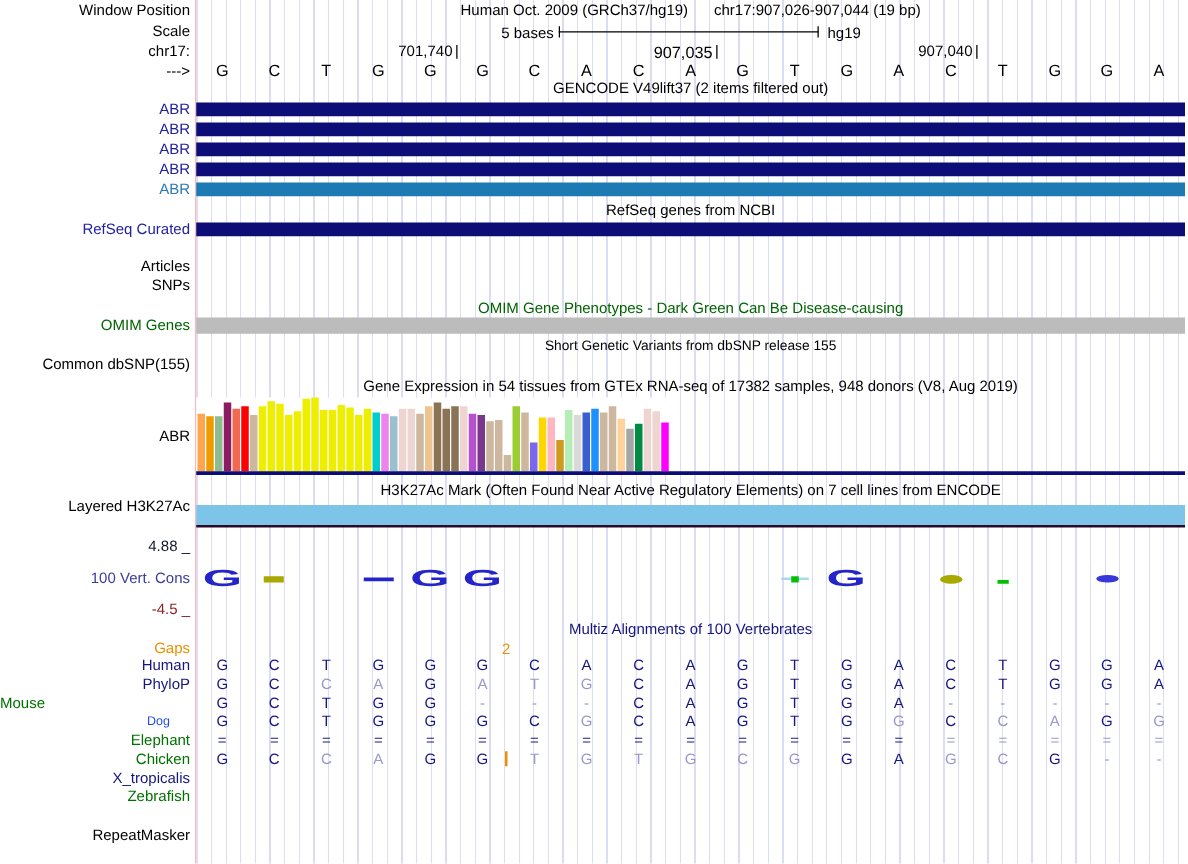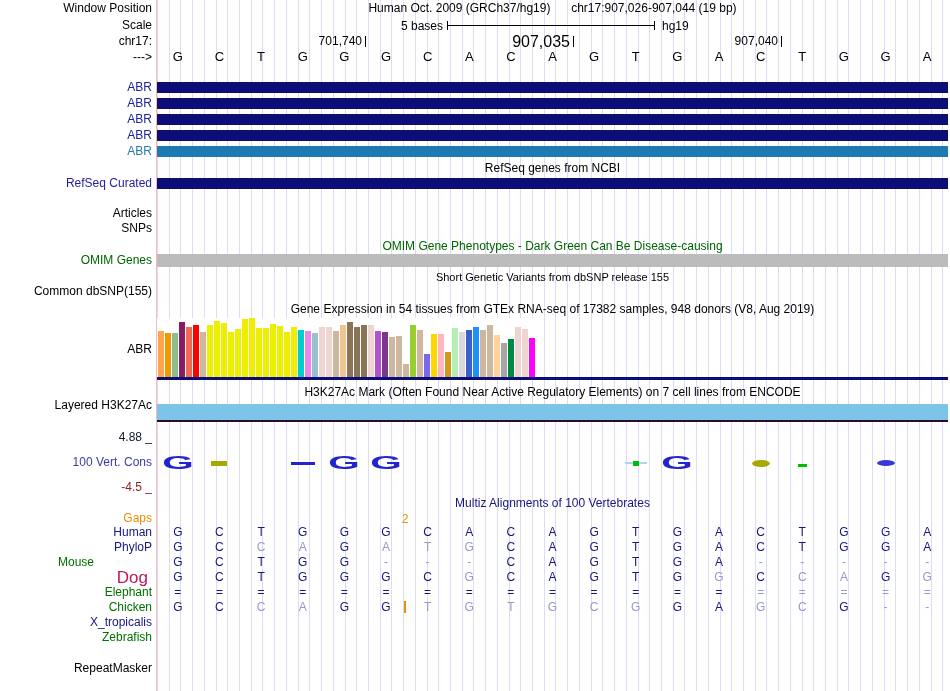--- a/index.html
+++ b/index.html
@@ -34,21 +34,21 @@
   <div class="abs" style="left:383px;top:19px;width:60px;text-align:right;font-size:12px">5 bases</div>
   <div class="abs" style="left:447px;top:25px;width:208px;height:1px;background:#000"></div>
   <div class="abs" style="left:447px;top:21px;width:1px;height:9px;background:#000"></div>
   <div class="abs" style="left:654px;top:21px;width:1px;height:9px;background:#000"></div>
   <div class="abs" style="left:662px;top:19px;font-size:12px">hg19</div>
 
   <div class="side" style="top:35px">chr17:</div>
   <div id="ruler-ticks">
       <div style="position: absolute; left: 287px; top: 35px; width: 75px; text-align: right; font-size: 12px; line-height: 13px;">701,740</div>
       <div style="position: absolute; left: 365px; top: 36px; width: 1px; height: 11px; background: rgb(0, 0, 0);"></div>
-      <div style="position: absolute; left: 495px; top: 35px; width: 75px; text-align: right; font-size: 16px; line-height: 13px;">907,035</div>
+      <div style="position: absolute; left: 495px; top: 35px; width: 75px; text-align: right; font-size: 13px; line-height: 13px;">907,035</div>
       <div style="position: absolute; left: 573px; top: 36px; width: 1px; height: 11px; background: rgb(0, 0, 0);"></div>
       <div style="position: absolute; left: 703px; top: 35px; width: 75px; text-align: right; font-size: 12px; line-height: 13px;">907,040</div>
       <div style="position: absolute; left: 781px; top: 36px; width: 1px; height: 11px; background: rgb(0, 0, 0);"></div>
     </div>
 
   <div class="side" style="top:51px">---&gt;</div>
   <div id="base-row">
       <div style="position: absolute; left: 157px; top: 50px; width: 41.6316px; text-align: center; font-size: 13px; line-height: 14px; color: rgb(0, 0, 0);">G</div>
       <div style="position: absolute; left: 198.632px; top: 50px; width: 41.6316px; text-align: center; font-size: 13px; line-height: 14px; color: rgb(0, 0, 0);">C</div>
       <div style="position: absolute; left: 240.263px; top: 50px; width: 41.6316px; text-align: center; font-size: 13px; line-height: 14px; color: rgb(0, 0, 0);">T</div>
@@ -63,20 +63,21 @@
       <div style="position: absolute; left: 614.947px; top: 50px; width: 41.6316px; text-align: center; font-size: 13px; line-height: 14px; color: rgb(0, 0, 0);">T</div>
       <div style="position: absolute; left: 656.579px; top: 50px; width: 41.6316px; text-align: center; font-size: 13px; line-height: 14px; color: rgb(0, 0, 0);">G</div>
       <div style="position: absolute; left: 698.211px; top: 50px; width: 41.6316px; text-align: center; font-size: 13px; line-height: 14px; color: rgb(0, 0, 0);">A</div>
       <div style="position: absolute; left: 739.842px; top: 50px; width: 41.6316px; text-align: center; font-size: 13px; line-height: 14px; color: rgb(0, 0, 0);">C</div>
       <div style="position: absolute; left: 781.474px; top: 50px; width: 41.6316px; text-align: center; font-size: 13px; line-height: 14px; color: rgb(0, 0, 0);">T</div>
       <div style="position: absolute; left: 823.105px; top: 50px; width: 41.6316px; text-align: center; font-size: 13px; line-height: 14px; color: rgb(0, 0, 0);">G</div>
       <div style="position: absolute; left: 864.737px; top: 50px; width: 41.6316px; text-align: center; font-size: 13px; line-height: 14px; color: rgb(0, 0, 0);">G</div>
       <div style="position: absolute; left: 906.368px; top: 50px; width: 41.6316px; text-align: center; font-size: 13px; line-height: 14px; color: rgb(0, 0, 0);">A</div>
     </div>
 
+  <div class="title" style="top:64px">GENCODE V49lift37 (2 items filtered out)</div>
   <div id="gencode-items">
       <div style="position: absolute; left: 0px; top: 81px; width: 152px; text-align: right; font-size: 12px; line-height: 13px; color: rgb(34, 34, 158);">ABR</div>
       <div style="position: absolute; left: 157px; top: 82px; width: 791px; height: 11px; background: rgb(13, 13, 119);"></div>
       <div style="position: absolute; left: 0px; top: 97px; width: 152px; text-align: right; font-size: 12px; line-height: 13px; color: rgb(34, 34, 158);">ABR</div>
       <div style="position: absolute; left: 157px; top: 98px; width: 791px; height: 11px; background: rgb(13, 13, 119);"></div>
       <div style="position: absolute; left: 0px; top: 113px; width: 152px; text-align: right; font-size: 12px; line-height: 13px; color: rgb(34, 34, 158);">ABR</div>
       <div style="position: absolute; left: 157px; top: 114px; width: 791px; height: 11px; background: rgb(13, 13, 119);"></div>
       <div style="position: absolute; left: 0px; top: 129px; width: 152px; text-align: right; font-size: 12px; line-height: 13px; color: rgb(34, 34, 158);">ABR</div>
       <div style="position: absolute; left: 157px; top: 130px; width: 791px; height: 11px; background: rgb(13, 13, 119);"></div>
       <div style="position: absolute; left: 0px; top: 145px; width: 152px; text-align: right; font-size: 12px; line-height: 13px; color: rgb(42, 122, 181);">ABR</div>
@@ -217,41 +218,41 @@
       <div style="position: absolute; left: 531.684px; top: 541px; width: 41.6316px; text-align: center; font-size: 12px; line-height: 13px; color: rgb(22, 22, 126);">A</div>
       <div style="position: absolute; left: 573.316px; top: 541px; width: 41.6316px; text-align: center; font-size: 12px; line-height: 13px; color: rgb(22, 22, 126);">G</div>
       <div style="position: absolute; left: 614.947px; top: 541px; width: 41.6316px; text-align: center; font-size: 12px; line-height: 13px; color: rgb(22, 22, 126);">T</div>
       <div style="position: absolute; left: 656.579px; top: 541px; width: 41.6316px; text-align: center; font-size: 12px; line-height: 13px; color: rgb(22, 22, 126);">G</div>
       <div style="position: absolute; left: 698.211px; top: 541px; width: 41.6316px; text-align: center; font-size: 12px; line-height: 13px; color: rgb(22, 22, 126);">A</div>
       <div style="position: absolute; left: 739.842px; top: 541px; width: 41.6316px; text-align: center; font-size: 12px; line-height: 13px; color: rgb(22, 22, 126);">C</div>
       <div style="position: absolute; left: 781.474px; top: 541px; width: 41.6316px; text-align: center; font-size: 12px; line-height: 13px; color: rgb(22, 22, 126);">T</div>
       <div style="position: absolute; left: 823.105px; top: 541px; width: 41.6316px; text-align: center; font-size: 12px; line-height: 13px; color: rgb(22, 22, 126);">G</div>
       <div style="position: absolute; left: 864.737px; top: 541px; width: 41.6316px; text-align: center; font-size: 12px; line-height: 13px; color: rgb(22, 22, 126);">G</div>
       <div style="position: absolute; left: 906.368px; top: 541px; width: 41.6316px; text-align: center; font-size: 12px; line-height: 13px; color: rgb(22, 22, 126);">A</div>
-      <div style="position: absolute; left: 0px; top: 556px; width: 152px; text-align: center; font-size: 12px; line-height: 13px; color: rgb(0, 112, 0);">Mouse</div>
+      <div style="position: absolute; left: 0px; top: 556px; width: 152px; text-align: left; font-size: 12px; line-height: 13px; color: rgb(0, 112, 0);">Mouse</div>
       <div style="position: absolute; left: 157px; top: 556px; width: 41.6316px; text-align: center; font-size: 12px; line-height: 13px; color: rgb(22, 22, 126);">G</div>
       <div style="position: absolute; left: 198.632px; top: 556px; width: 41.6316px; text-align: center; font-size: 12px; line-height: 13px; color: rgb(22, 22, 126);">C</div>
       <div style="position: absolute; left: 240.263px; top: 556px; width: 41.6316px; text-align: center; font-size: 12px; line-height: 13px; color: rgb(22, 22, 126);">T</div>
       <div style="position: absolute; left: 281.895px; top: 556px; width: 41.6316px; text-align: center; font-size: 12px; line-height: 13px; color: rgb(22, 22, 126);">G</div>
       <div style="position: absolute; left: 323.526px; top: 556px; width: 41.6316px; text-align: center; font-size: 12px; line-height: 13px; color: rgb(22, 22, 126);">G</div>
       <div style="position: absolute; left: 365.158px; top: 556px; width: 41.6316px; text-align: center; font-size: 12px; line-height: 13px; color: rgb(152, 152, 204);">-</div>
       <div style="position: absolute; left: 406.789px; top: 556px; width: 41.6316px; text-align: center; font-size: 12px; line-height: 13px; color: rgb(152, 152, 204);">-</div>
       <div style="position: absolute; left: 448.421px; top: 556px; width: 41.6316px; text-align: center; font-size: 12px; line-height: 13px; color: rgb(152, 152, 204);">-</div>
       <div style="position: absolute; left: 490.053px; top: 556px; width: 41.6316px; text-align: center; font-size: 12px; line-height: 13px; color: rgb(22, 22, 126);">C</div>
       <div style="position: absolute; left: 531.684px; top: 556px; width: 41.6316px; text-align: center; font-size: 12px; line-height: 13px; color: rgb(22, 22, 126);">A</div>
       <div style="position: absolute; left: 573.316px; top: 556px; width: 41.6316px; text-align: center; font-size: 12px; line-height: 13px; color: rgb(22, 22, 126);">G</div>
       <div style="position: absolute; left: 614.947px; top: 556px; width: 41.6316px; text-align: center; font-size: 12px; line-height: 13px; color: rgb(22, 22, 126);">T</div>
       <div style="position: absolute; left: 656.579px; top: 556px; width: 41.6316px; text-align: center; font-size: 12px; line-height: 13px; color: rgb(22, 22, 126);">G</div>
       <div style="position: absolute; left: 698.211px; top: 556px; width: 41.6316px; text-align: center; font-size: 12px; line-height: 13px; color: rgb(22, 22, 126);">A</div>
       <div style="position: absolute; left: 739.842px; top: 556px; width: 41.6316px; text-align: center; font-size: 12px; line-height: 13px; color: rgb(152, 152, 204);">-</div>
       <div style="position: absolute; left: 781.474px; top: 556px; width: 41.6316px; text-align: center; font-size: 12px; line-height: 13px; color: rgb(152, 152, 204);">-</div>
       <div style="position: absolute; left: 823.105px; top: 556px; width: 41.6316px; text-align: center; font-size: 12px; line-height: 13px; color: rgb(152, 152, 204);">-</div>
       <div style="position: absolute; left: 864.737px; top: 556px; width: 41.6316px; text-align: center; font-size: 12px; line-height: 13px; color: rgb(152, 152, 204);">-</div>
       <div style="position: absolute; left: 906.368px; top: 556px; width: 41.6316px; text-align: center; font-size: 12px; line-height: 13px; color: rgb(152, 152, 204);">-</div>
-      <div style="position: absolute; left: 0px; top: 571px; width: 148px; text-align: right; font-size: 17px; line-height: 13px; color: #be185d;">Dog</div>
+      <div style="position: absolute; left: 0px; top: 571px; width: 136px; text-align: right; font-size: 10px; line-height: 13px; color: #1d4ed8;">Dog</div>
       <div style="position: absolute; left: 157px; top: 571px; width: 41.6316px; text-align: center; font-size: 12px; line-height: 13px; color: rgb(22, 22, 126);">G</div>
       <div style="position: absolute; left: 198.632px; top: 571px; width: 41.6316px; text-align: center; font-size: 12px; line-height: 13px; color: rgb(22, 22, 126);">C</div>
       <div style="position: absolute; left: 240.263px; top: 571px; width: 41.6316px; text-align: center; font-size: 12px; line-height: 13px; color: rgb(22, 22, 126);">T</div>
       <div style="position: absolute; left: 281.895px; top: 571px; width: 41.6316px; text-align: center; font-size: 12px; line-height: 13px; color: rgb(22, 22, 126);">G</div>
       <div style="position: absolute; left: 323.526px; top: 571px; width: 41.6316px; text-align: center; font-size: 12px; line-height: 13px; color: rgb(22, 22, 126);">G</div>
       <div style="position: absolute; left: 365.158px; top: 571px; width: 41.6316px; text-align: center; font-size: 12px; line-height: 13px; color: rgb(22, 22, 126);">G</div>
       <div style="position: absolute; left: 406.789px; top: 571px; width: 41.6316px; text-align: center; font-size: 12px; line-height: 13px; color: rgb(22, 22, 126);">C</div>
       <div style="position: absolute; left: 448.421px; top: 571px; width: 41.6316px; text-align: center; font-size: 12px; line-height: 13px; color: rgb(152, 152, 204);">G</div>
       <div style="position: absolute; left: 490.053px; top: 571px; width: 41.6316px; text-align: center; font-size: 12px; line-height: 13px; color: rgb(22, 22, 126);">C</div>
       <div style="position: absolute; left: 531.684px; top: 571px; width: 41.6316px; text-align: center; font-size: 12px; line-height: 13px; color: rgb(22, 22, 126);">A</div>

